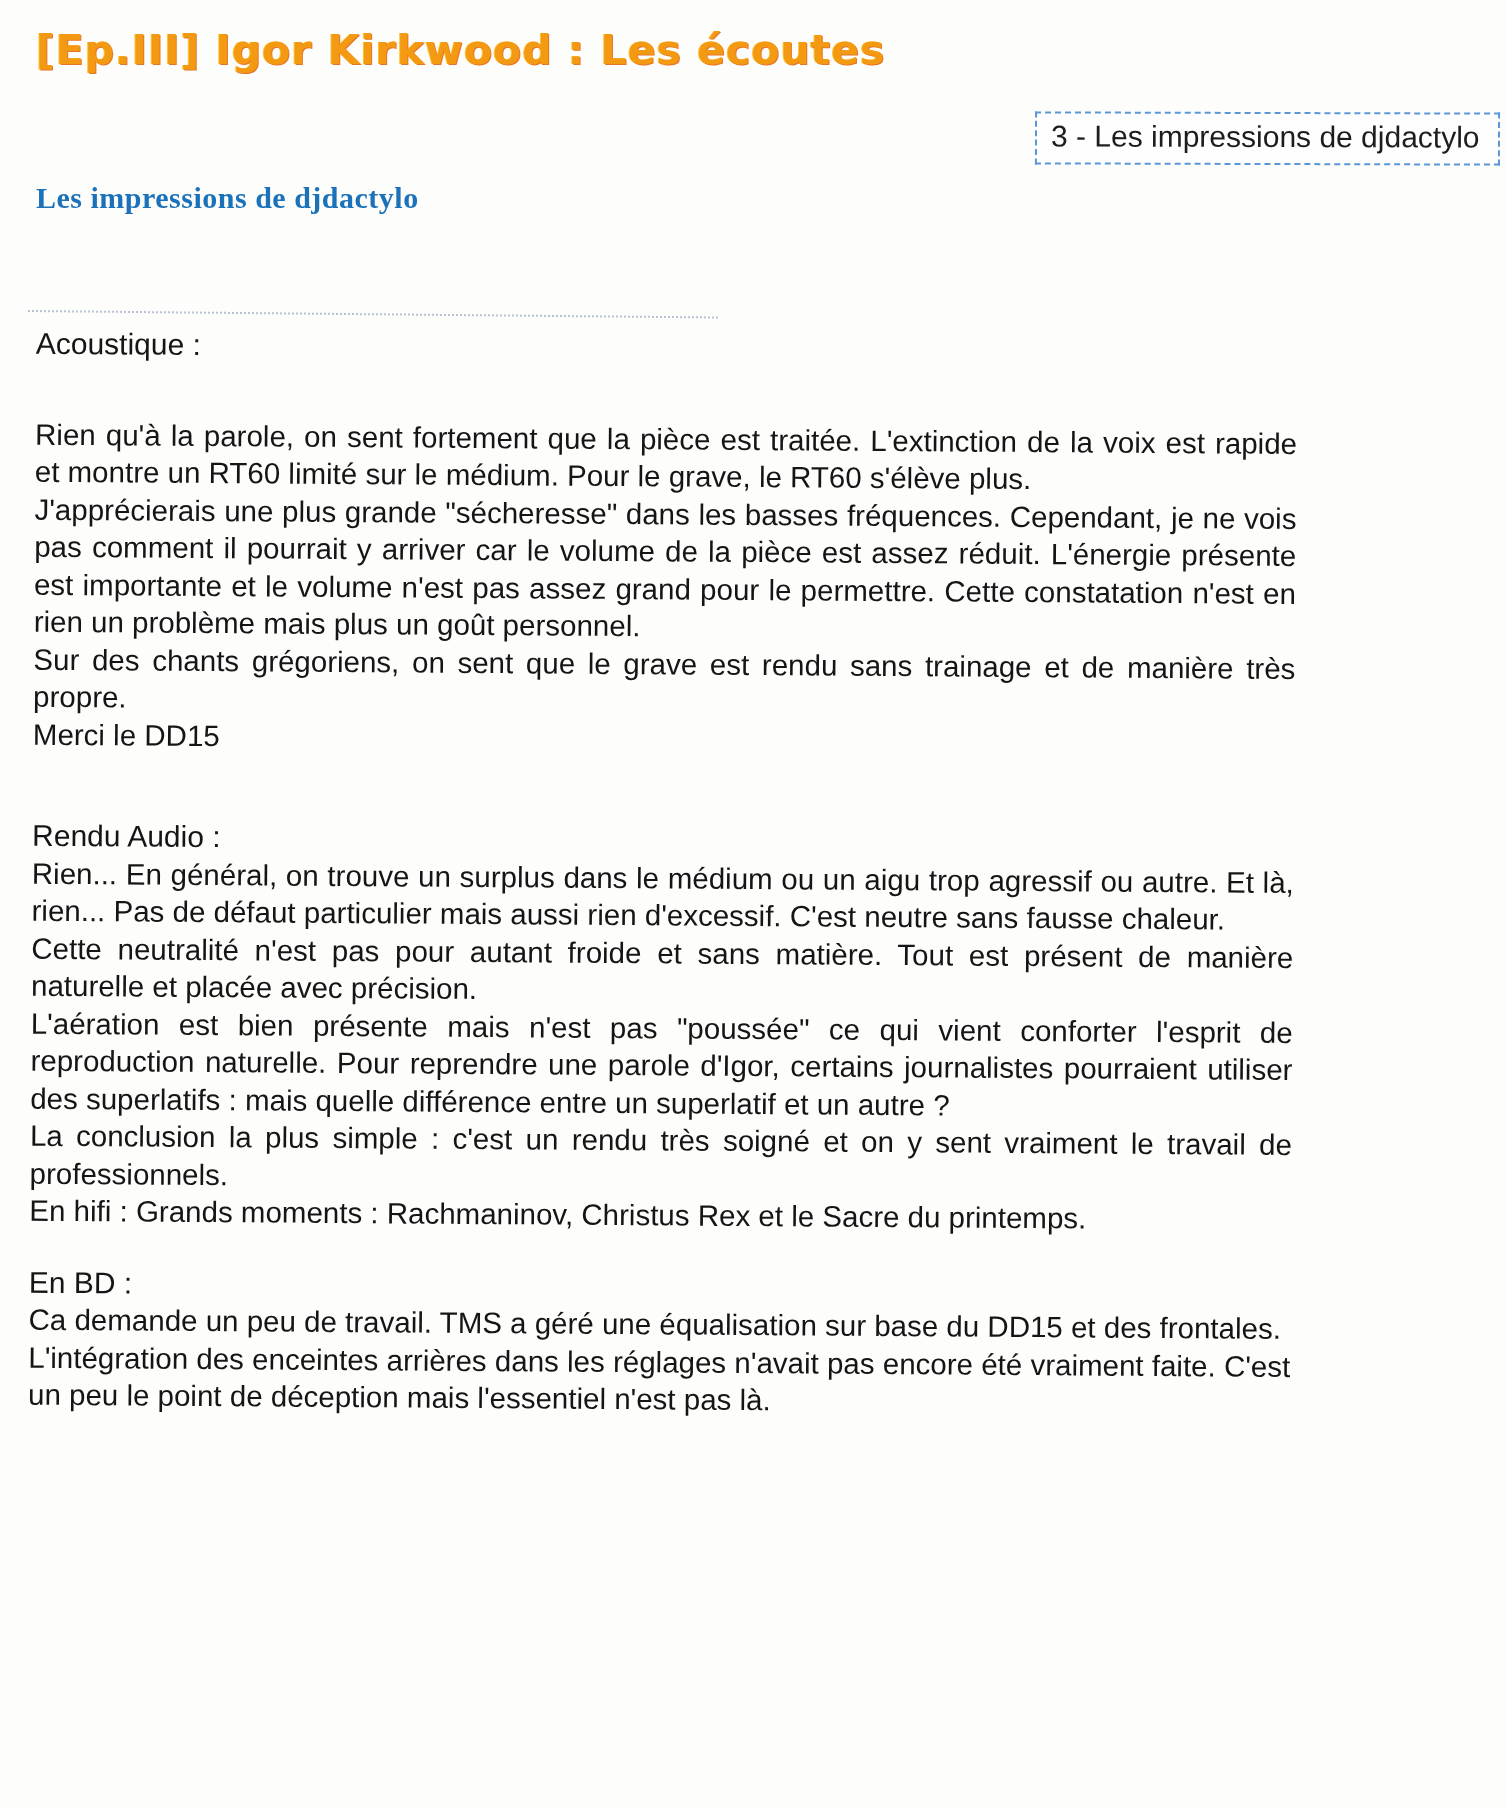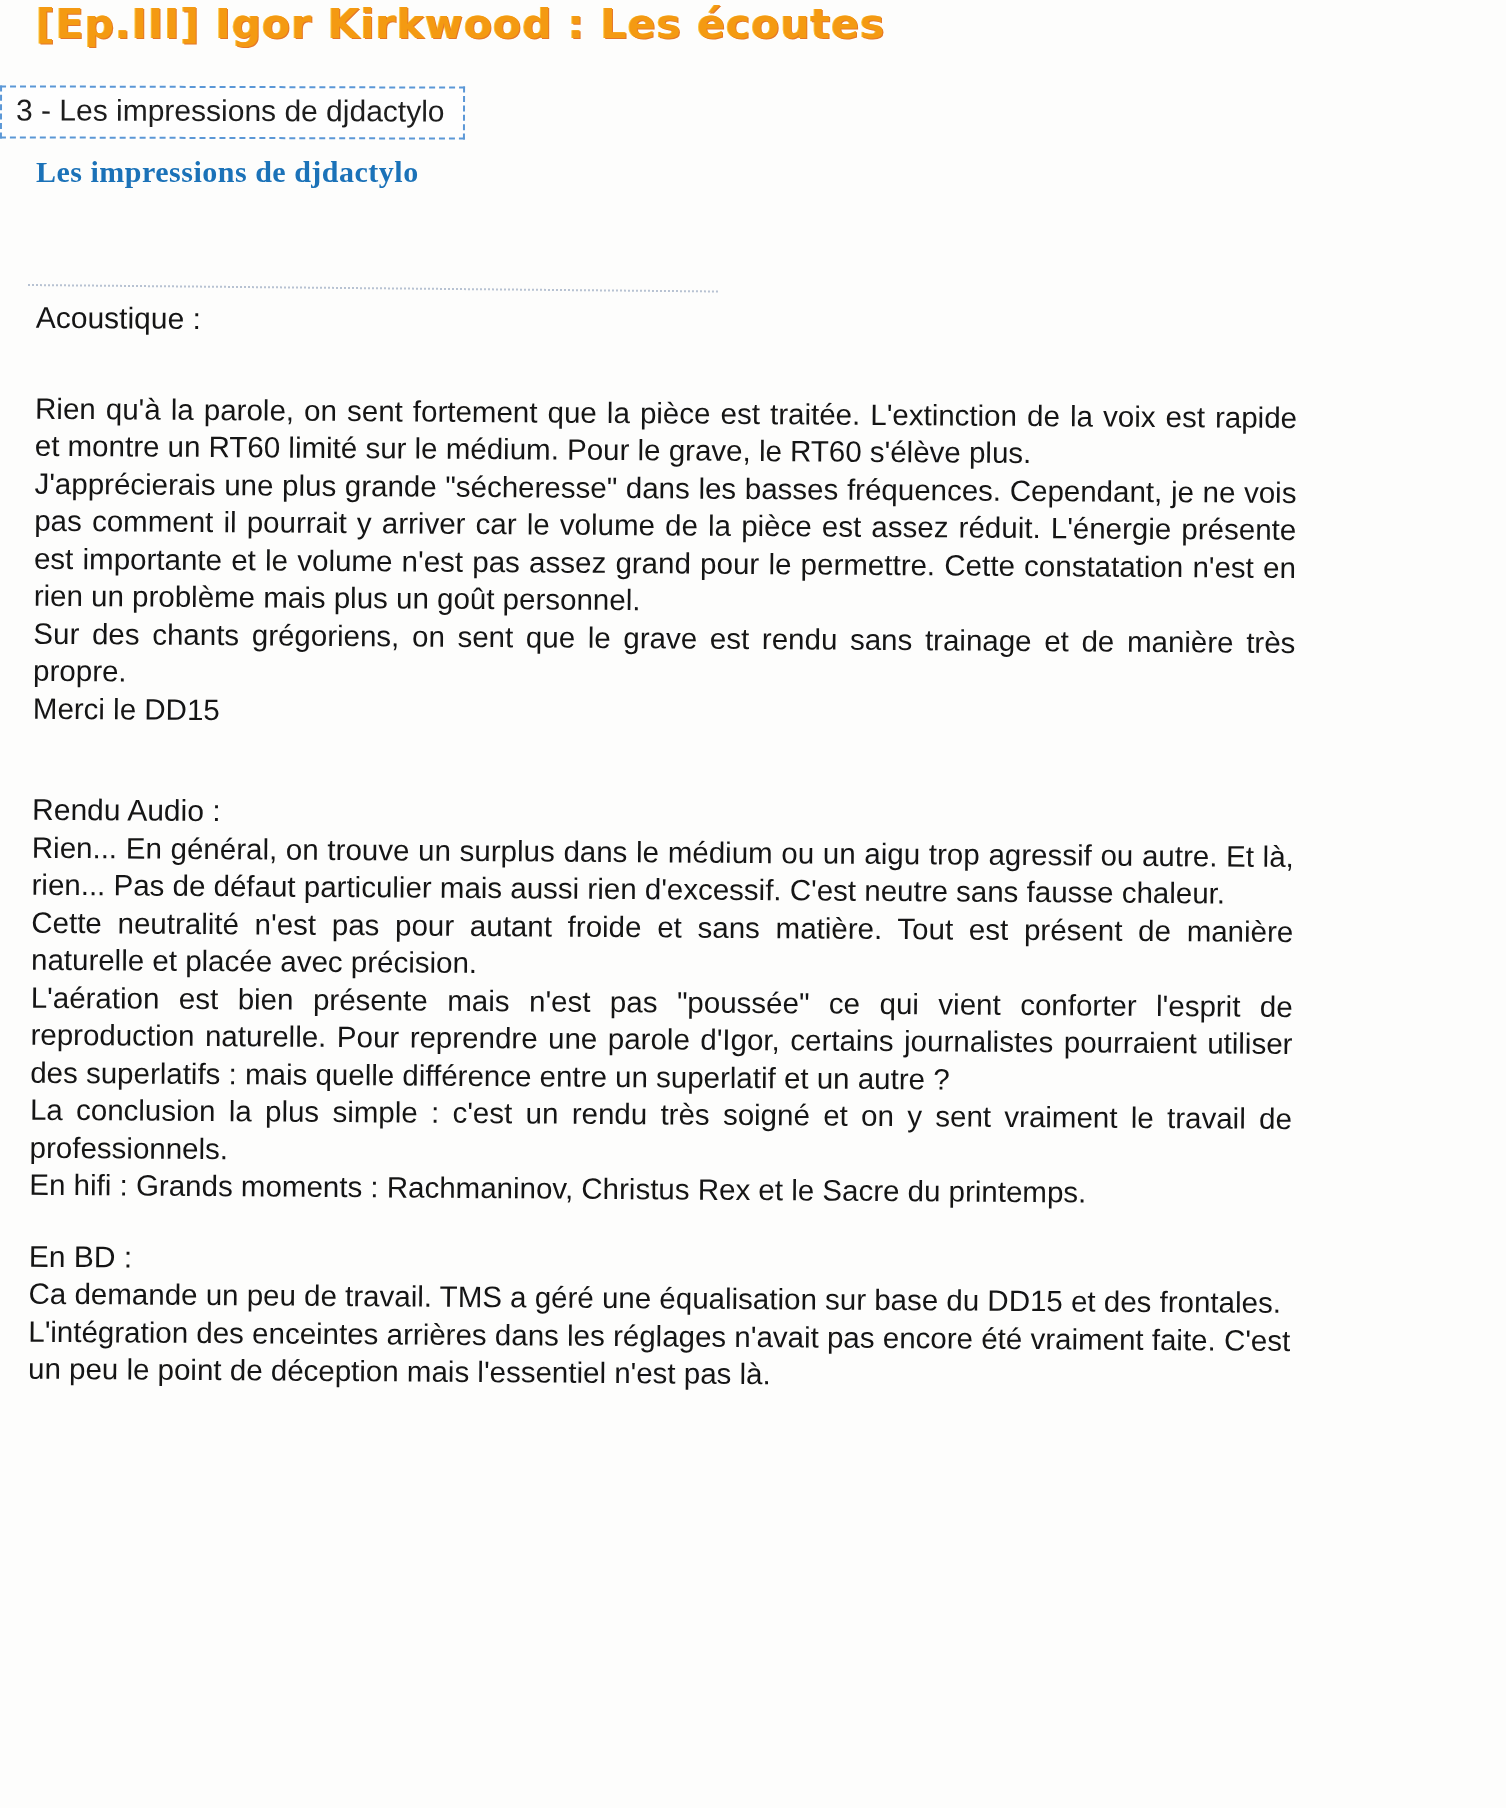--- a/index.html
+++ b/index.html
@@ -7,30 +7,32 @@
   .page {
     position: relative;
     width: 1506px;
     height: 1808px;
     background: #fdfdfc;
     overflow: hidden;
     font-family: "Liberation Sans", sans-serif;
     color: #151515;
   }
   .page-title {
+    padding-top: 26px;
     margin-left: 36px;
     font-family: "DejaVu Sans", sans-serif;
     font-weight: bold;
     font-size: 41px;
     letter-spacing: 1px;
     color: #f49a12;
     text-shadow: 1px 1px 0 #e4762a, -1px 0 0 #fbc43a;
   }
   .toc-row {
     display: flex;
+    justify-content: flex-end;
     margin-top: 38px;
     margin-right: 6px;
   }
   .toc-box {
     border: 2px dashed #5b97d6;
     padding: 6px 18px 9px 14px;
     font-size: 30px;
     color: #1d1d1d;
     background: #fefefe;
     transform: rotate(0.15deg);

